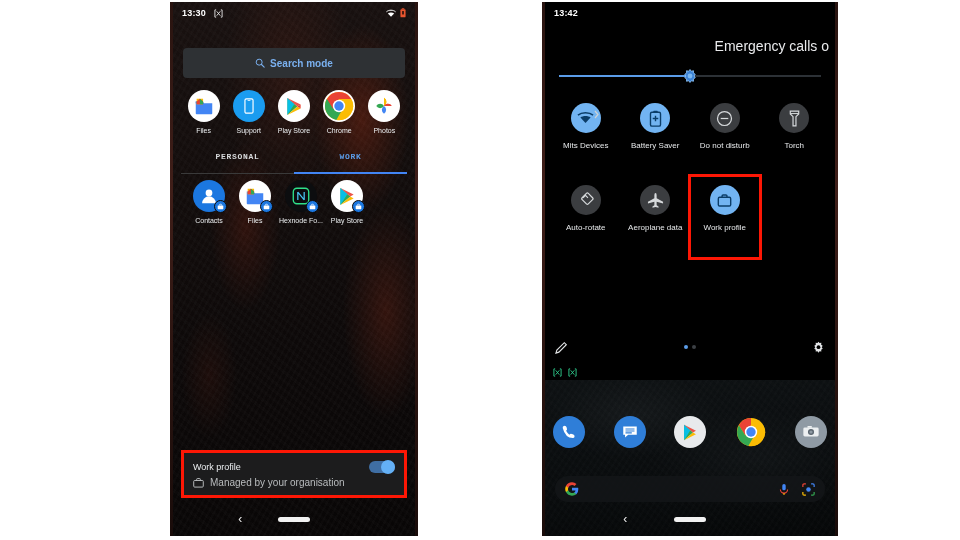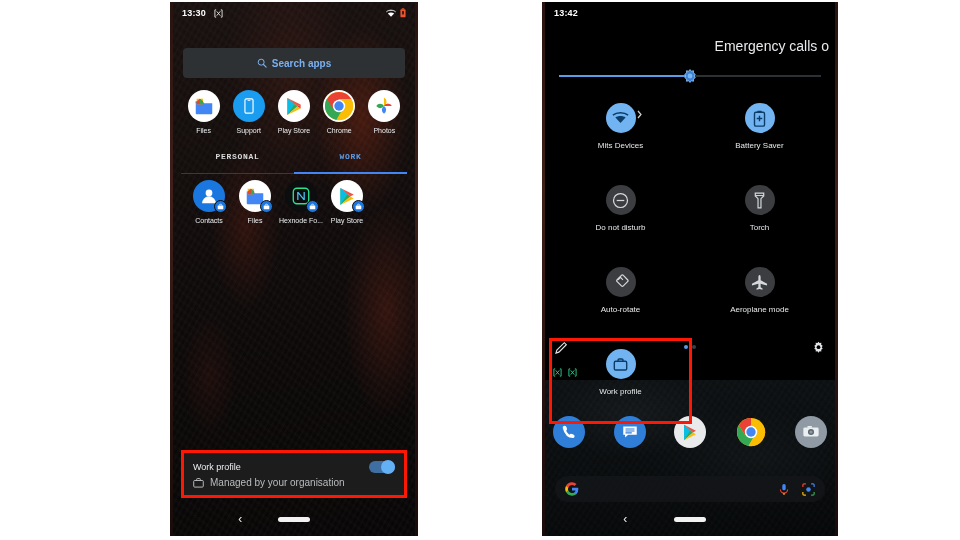--- a/index.html
+++ b/index.html
@@ -148,21 +148,21 @@
   }
   .br-track { position: absolute; left: 0; right: 0; top: 6px; height: 1.5px; background: #2c3136; }
   .br-fill  { position: absolute; left: 0; width: 50%; top: 6px; height: 1.5px; background: #5b9ce8; }
   .br-thumb {
     position: absolute; left: 50%; top: 0; width: 14px; height: 14px;
     margin-left: -7px;
   }
 
   .qs-grid {
     position: absolute; left: 6px; right: 6px; top: 92px;
-    display: grid; grid-template-columns: repeat(2, 1fr); row-gap: 0; text-align: right;
+    display: grid; grid-template-columns: repeat(4, 1fr); row-gap: 0; text-align: right;
   }
   .qs-tile {
     height: 82px; display: flex; flex-direction: column; align-items: center;
     justify-content: flex-start; padding-top: 9px; position: relative;
   }
   .qs-circle {
     width: 30px; height: 30px; border-radius: 50%;
     display: flex; align-items: center; justify-content: center;
     background: #3b3d40;
   }
@@ -245,21 +245,21 @@
             <rect x="2.6" y="3.2" width="1.8" height="4" fill="#1a0c08"></rect>
           </svg>
         </span>
       </div>
 
       <div class="search-bar">
         <svg width="10" height="10" viewBox="0 0 12 12">
           <circle cx="5" cy="5" r="3.6" stroke="#7ab0ef" stroke-width="1.2" fill="none"></circle>
           <path d="M7.8 7.8 L11 11" stroke="#7ab0ef" stroke-width="1.3" stroke-linecap="round"></path>
         </svg>
-        <span class="label">Search apps</span>
+        <span class="label">Search mode</span>
       </div>
 
       <div class="app-row" id="personal-row">
 
         <div class="app">
           <div class="app-icon-wrap">
             <div class="app-icon">
               <svg width="22" height="22" viewBox="0 0 24 24">
                 <path d="M3 7 h7 l2 2 h9 v11 a1 1 0 0 1-1 1 H4 a1 1 0 0 1-1-1 Z" fill="#4285f4"></path>
                 <path d="M3 7 h7 l2 2 H3 Z" fill="#1a73e8"></path>
@@ -610,21 +610,21 @@
             <div class="qs-label">Auto-rotate</div>
           </div>
 
 
           <div class="qs-tile">
             <div class="qs-circle">
               <svg width="17" height="17" viewBox="0 0 18 18">
                 <path d="M9 1 q1.2 0 1.2 2.4 V6.6 L17 10.4 V12.2 L10.2 10.4 V14 L12.2 15.4 V16.8 L9 16 L5.8 16.8 V15.4 L7.8 14 V10.4 L1 12.2 V10.4 L7.8 6.6 V3.4 Q7.8 1 9 1 Z" fill="#d6d9db"></path>
               </svg>
             </div>
-            <div class="qs-label">Aeroplane mode</div>
+            <div class="qs-label">Aeroplane data</div>
           </div>
 
           <div class="qs-tile highlight">
             <div class="qs-circle on">
               <svg width="15" height="15" viewBox="0 0 16 16">
                 <rect x="1.4" y="4.6" width="13.2" height="9.2" rx="1.4" stroke="#0b3d68" stroke-width="1.5" fill="none"></rect>
                 <path d="M5.4 4.6 V3.2 a1.1 1.1 0 0 1 1.1-1.1 h3 a1.1 1.1 0 0 1 1.1 1.1 V4.6" stroke="#0b3d68" stroke-width="1.5" fill="none"></path>
               </svg>
             </div>
             <div class="qs-label">Work profile</div>

